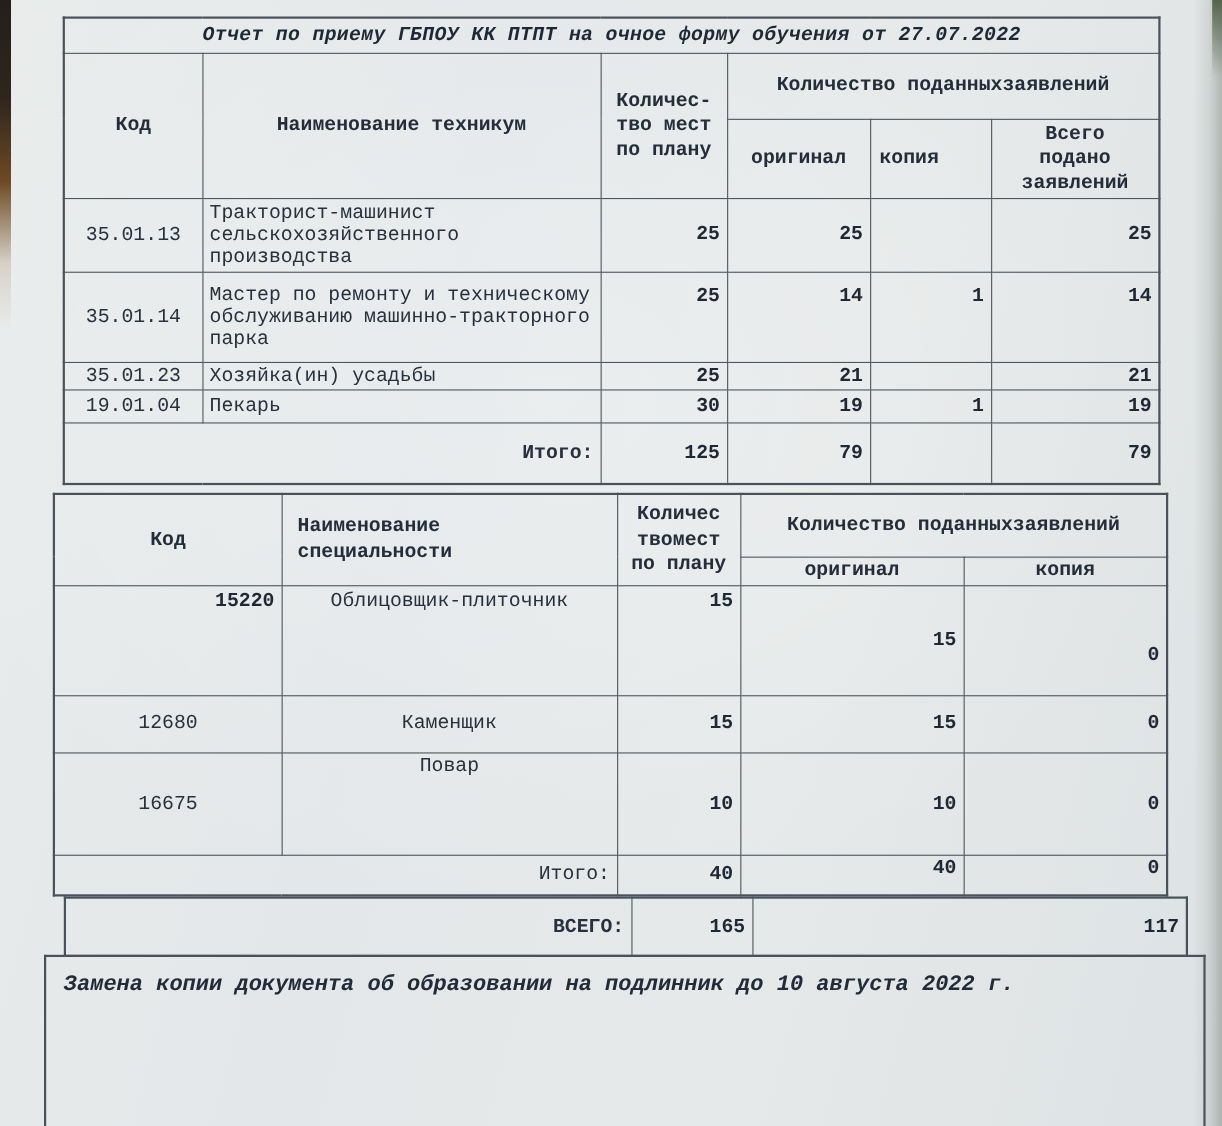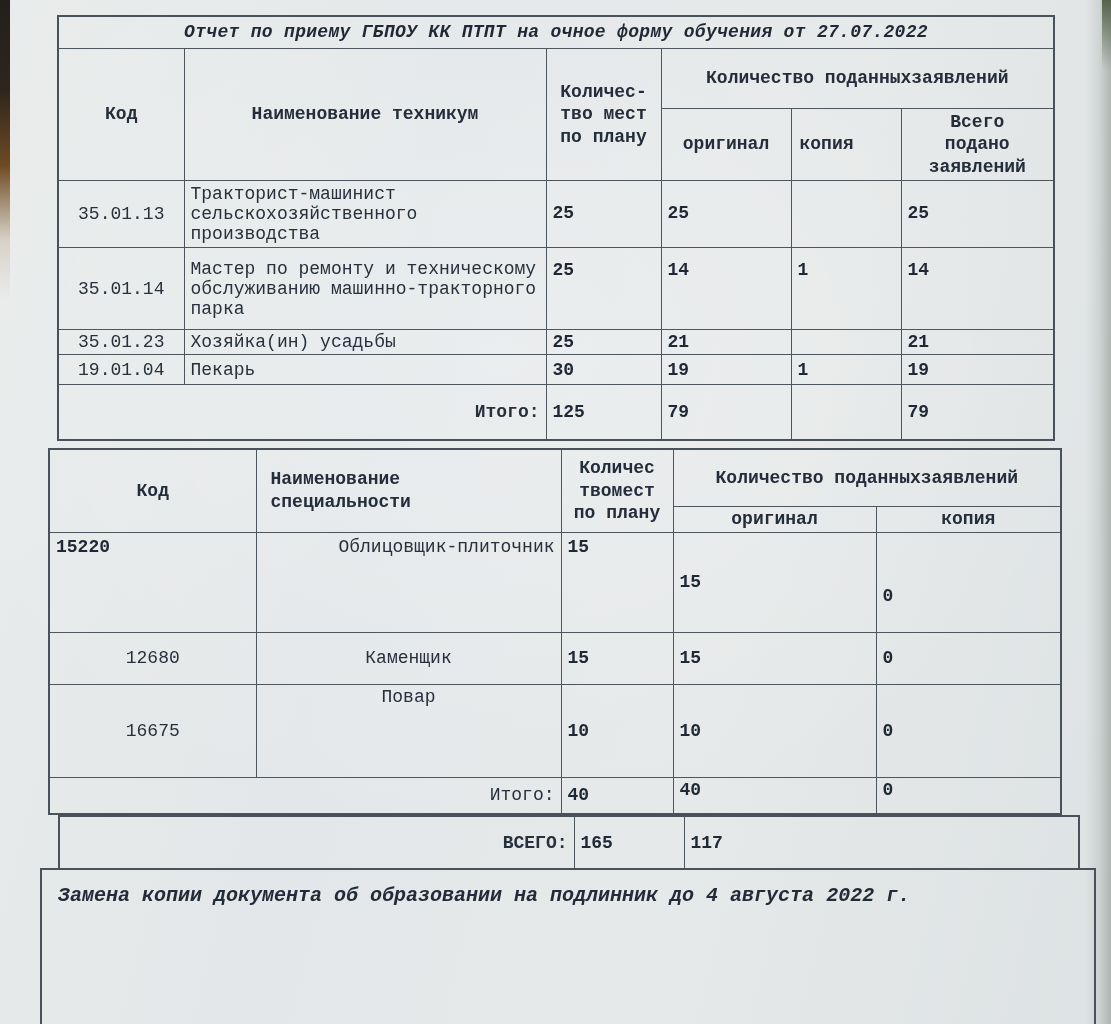--- a/index.html
+++ b/index.html
@@ -40,41 +40,41 @@
   .t2{left:48px;top:448px;width:1012px;}
   .t3{left:58px;top:815px;width:1020px;}
   .title-cell{
     text-align:center;font-weight:bold;font-style:italic;
     font-size:22px;letter-spacing:0.3px;color:#1f2936;
   }
   .hdr{font-weight:bold;text-align:center;color:#242e3b;}
   .preline{white-space:pre-line;line-height:1.25;}
   .code{text-align:center;}
   .name{text-align:left;padding-left:12px;}
-  .num{font-weight:bold;text-align:left;font-size:19px;color:#1f2835;}
+  .num{font-weight:bold;text-align:right;font-size:19px;color:#1f2835;}
   .vtop{vertical-align:top;padding-top:4px;}
   tr.r1 td.num{vertical-align:top;padding-top:22px;}
   tr.r2 td.num{vertical-align:top;padding-top:12px;}
   .itogo-label{font-weight:bold;text-align:right;padding-right:14px;margin-left:48px;}
   .big{font-size:21px;}
   tr.s1 td.code,tr.s1 td.name,tr.s1 td.plan{vertical-align:top;padding-top:4px;}
   tr.s1 td.copy{vertical-align:middle;padding-top:30px;}
   tr.s3 td.name{vertical-align:top;padding-top:2px;text-align:center;}
   tr.t2total td.raised{vertical-align:top;padding-top:2px;}
   .grand-apps{padding-right:104px;}
   .notes{
     position:absolute;left:40px;top:868px;width:1056px;height:156px;
     border-left:2px solid #49525a;border-top:2px solid #49525a;border-right:2px solid #49525a;
     box-sizing:border-box;
     padding:10px 16px 0 16px;
     font-weight:bold;font-style:italic;font-size:20px;line-height:1.55;color:#222c38;
   }
   .notes p{margin:0;}
   .notes p + p{margin-top:26px;}
-  .name2{text-align:right;padding-left:44px;}
+  .name2{text-align:center;padding-left:44px;}
 </style>
 </head>
 <body>
 
 <div class="photo">
   <div class="edge-left"></div>
   <div class="edge-right"></div>
   <div class="edge-right-top"></div>
 
   <table class="doc t1">
@@ -208,15 +208,15 @@
     <tbody>
         <tr style="height:53px">
       <td class="itogo-label big">ВСЕГО:</td>
       <td class="num big">165</td>
       <td class="num big grand-apps">117</td>
     </tr>
   </tbody>
     </table>
 
   <div class="notes">
-    <p>Замена копии документа об образовании на подлинник до 4  августа 2022 г.</p>
+    <p>Замена копии документа об образовании на подлинник до 10  августа 2022 г.</p>
   </div>
 </div>
 
 </body></html>

